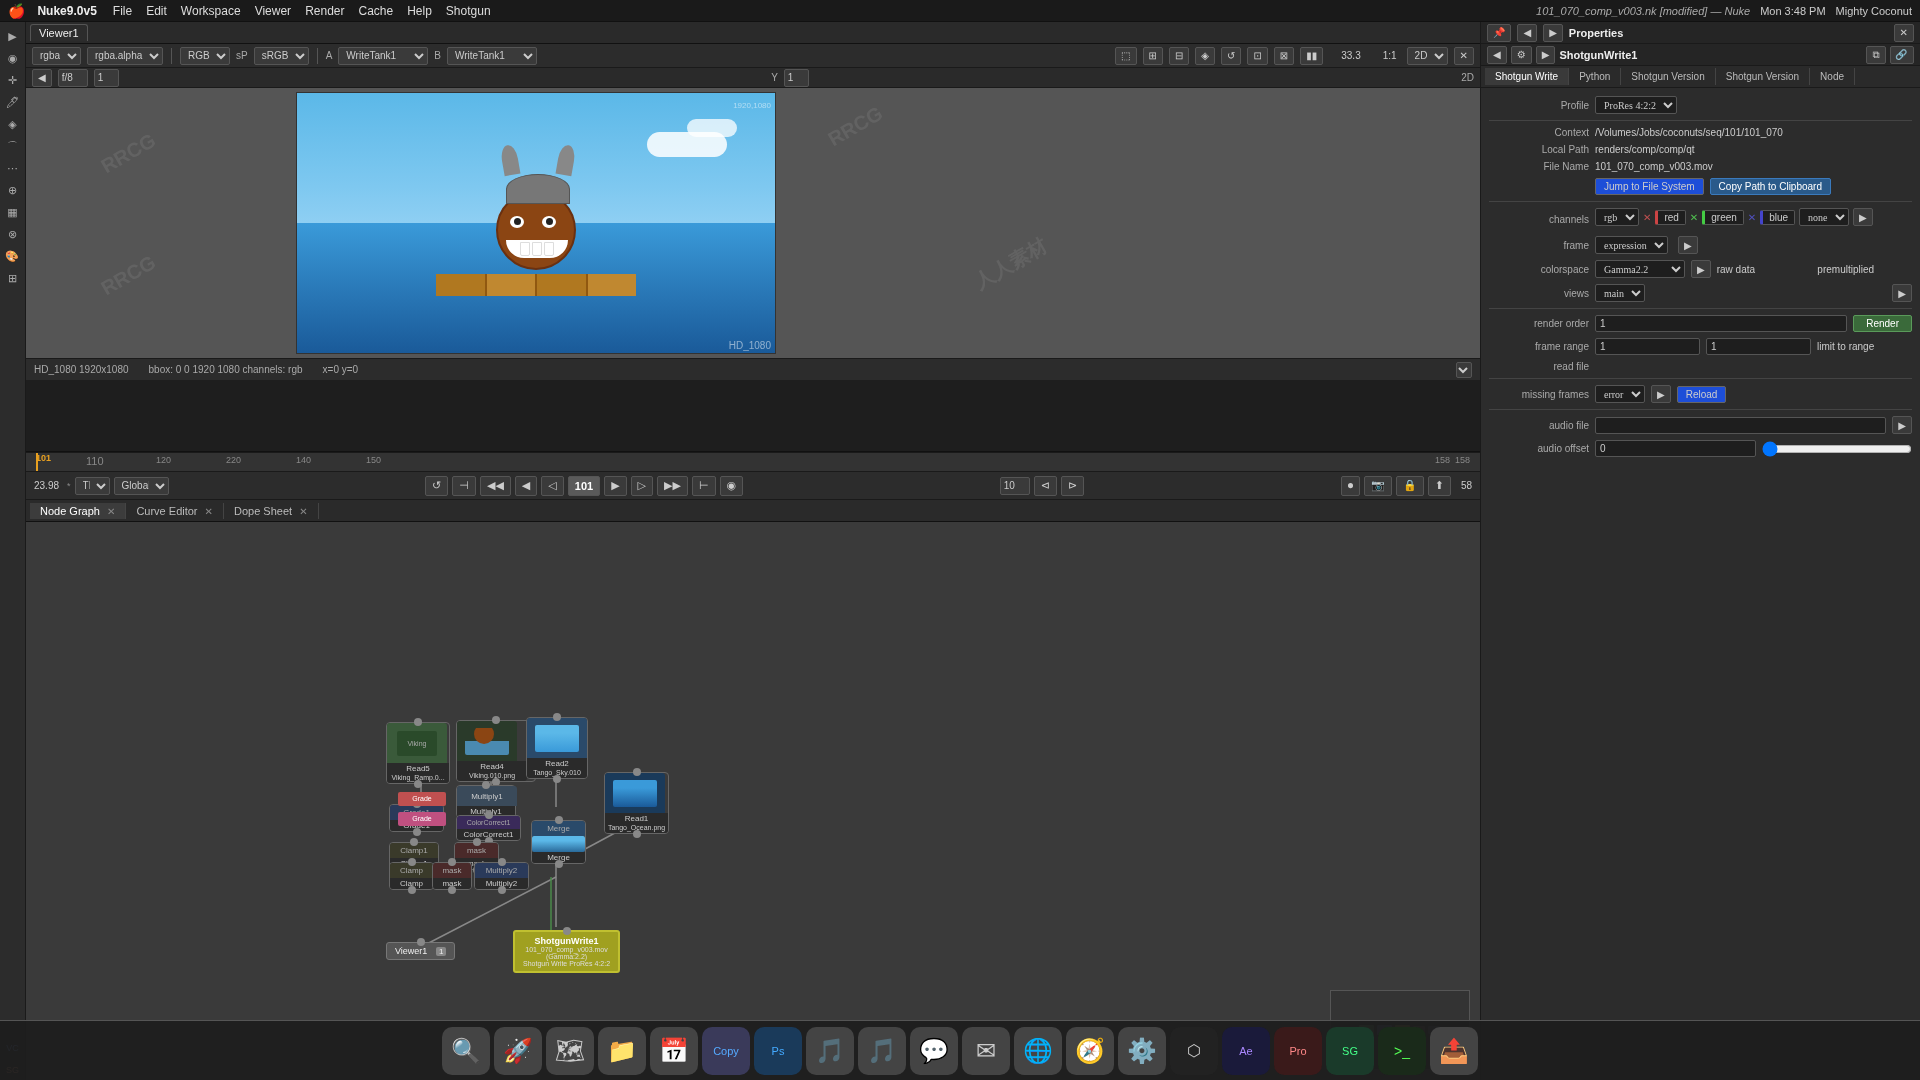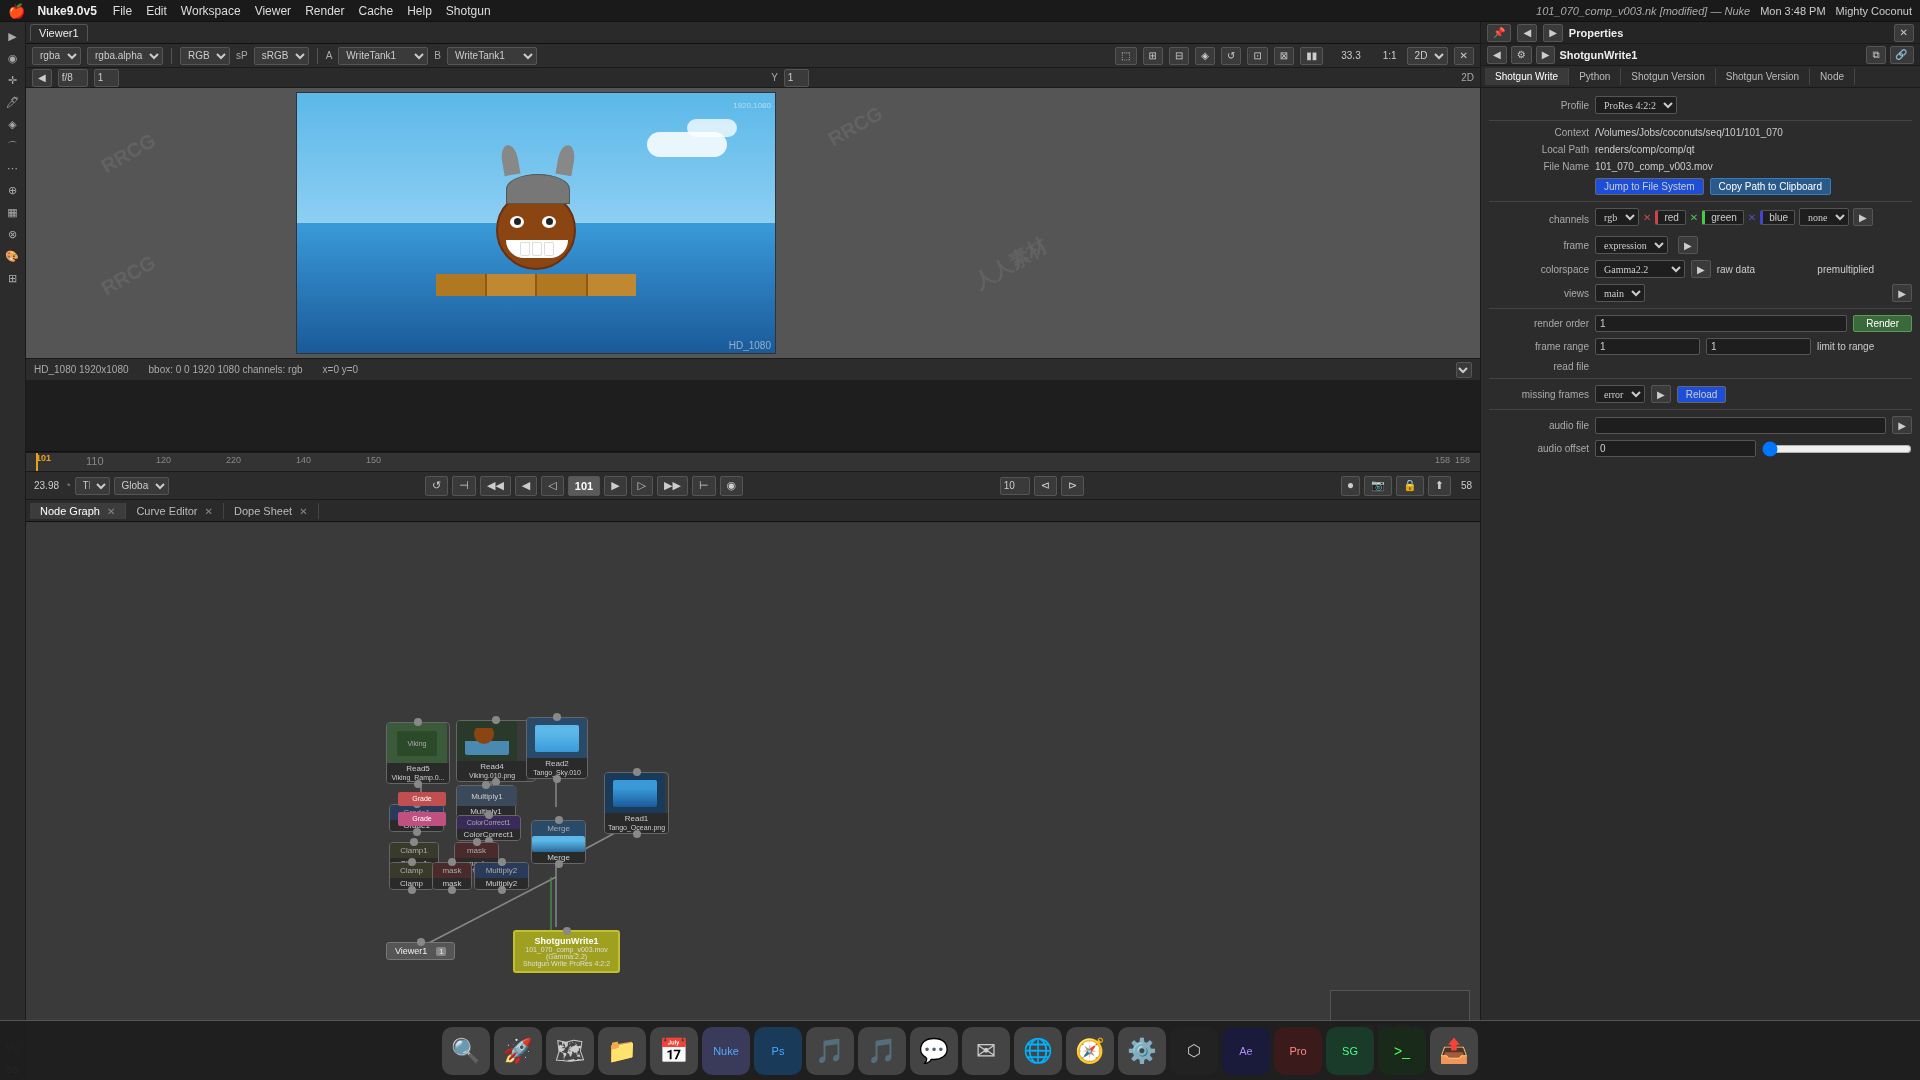--- a/index.html
+++ b/index.html
@@ -1049,21 +1049,21 @@
 
 </div>
 
 <div id="dock">
   <div class="dock-icon">🔍</div>
   <div class="dock-icon">🚀</div>
   <div class="dock-icon">🗺</div>
   <div class="dock-icon">📁</div>
   <div class="dock-icon">📅</div>
   <div class="dock-icon" style="background:#3a3a5a;">
-    <span style="font-size:11px;color:#5af;">Nuke</span>
+    <span style="font-size:11px;color:#5af;">Copy</span>
   </div>
   <div class="dock-icon" style="background:#1a3a5a;">
     <span style="font-size:11px;color:#4af;">Ps</span>
   </div>
   <div class="dock-icon">🎵</div>
   <div class="dock-icon">🎵</div>
   <div class="dock-icon">💬</div>
   <div class="dock-icon">✉</div>
   <div class="dock-icon">🌐</div>
   <div class="dock-icon">🧭</div>

